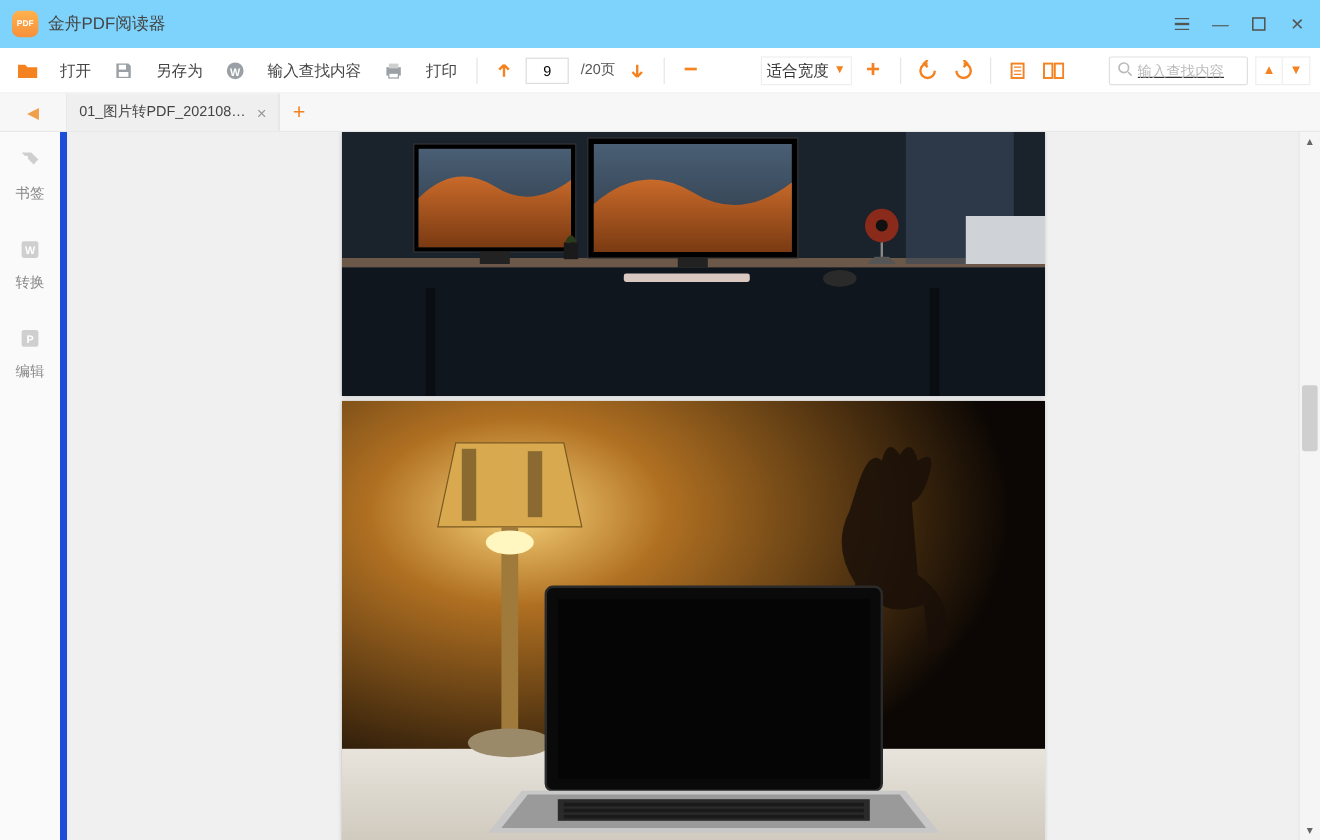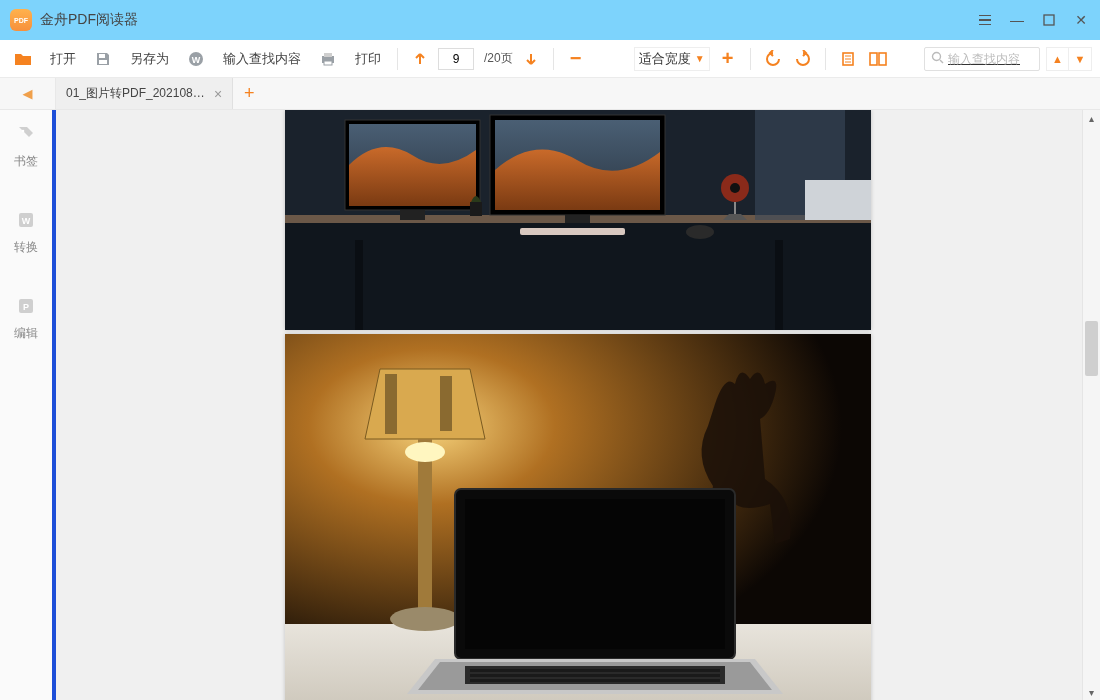--- a/index.html
+++ b/index.html
@@ -28,21 +28,21 @@
   .updown { display:flex; border:1px solid #eee; height:24px;}
   .updown span{ width:22px; display:flex; align-items:center;justify-content:center; color:#f58220; font-size:11px; cursor:pointer;}
   .updown span:first-child{border-right:1px solid #eee;}
   .tabstrip { height:32px; display:flex; align-items:stretch; background:#f7f7f7; border-bottom:1px solid #e8e8e8;}
   .tabside { width:56px; display:flex; align-items:center; justify-content:center; border-right:1px solid #e8e8e8;}
   .tab { display:flex; align-items:center; gap:8px; padding: 0 10px; background:#efefef; border-right:1px solid #e0e0e0; max-width:190px; cursor:pointer;}
   .tab-label { font-size:12px; color:#444; white-space:nowrap; overflow:hidden; text-overflow:ellipsis; max-width:140px;}
   .tab-close { color:#999; font-size:14px; cursor:pointer;}
   .tab-add { width:32px; display:flex; align-items:center; justify-content:center; color:#f58220; font-size:18px; cursor:pointer;}
   .body { display:flex; height: 590px; }
-  .leftbar { width:56px; background:#fafafa; border-right:4px solid #1d4ed8; display:flex; flex-direction:column; align-items:center; padding-top:14px; gap:40px;}
+  .leftbar { width:56px; background:#fafafa; border-right:6px solid #1d4ed8; display:flex; flex-direction:column; align-items:center; padding-top:14px; gap:28px;}
   .leftitem { display:flex; flex-direction:column; align-items:center; gap:6px; cursor:pointer; color:#888;}
   .leftitem span { font-size:12px; }
   .viewer { flex:1; background:#f0f0f0; overflow:hidden; position:relative;}
   .canvas { position:absolute; inset:0; overflow:auto; }
   .page { margin: 0 auto; box-shadow: 0 0 4px rgba(0,0,0,.2); }
   .page1 { width:586px; height:220px; margin-top:0; }
   .page2 { width:586px; height:370px; margin-top:4px; }
   .pimg { width:100%; height:100%; }
   .vscroll { position:absolute; right:0; top:0; bottom:0; width:18px; background:#f5f5f5; border-left:1px solid #e5e5e5;}
   .vscroll .arrow { height:16px; display:flex; align-items:center;justify-content:center; font-size:10px; color:#666; cursor:pointer;}

